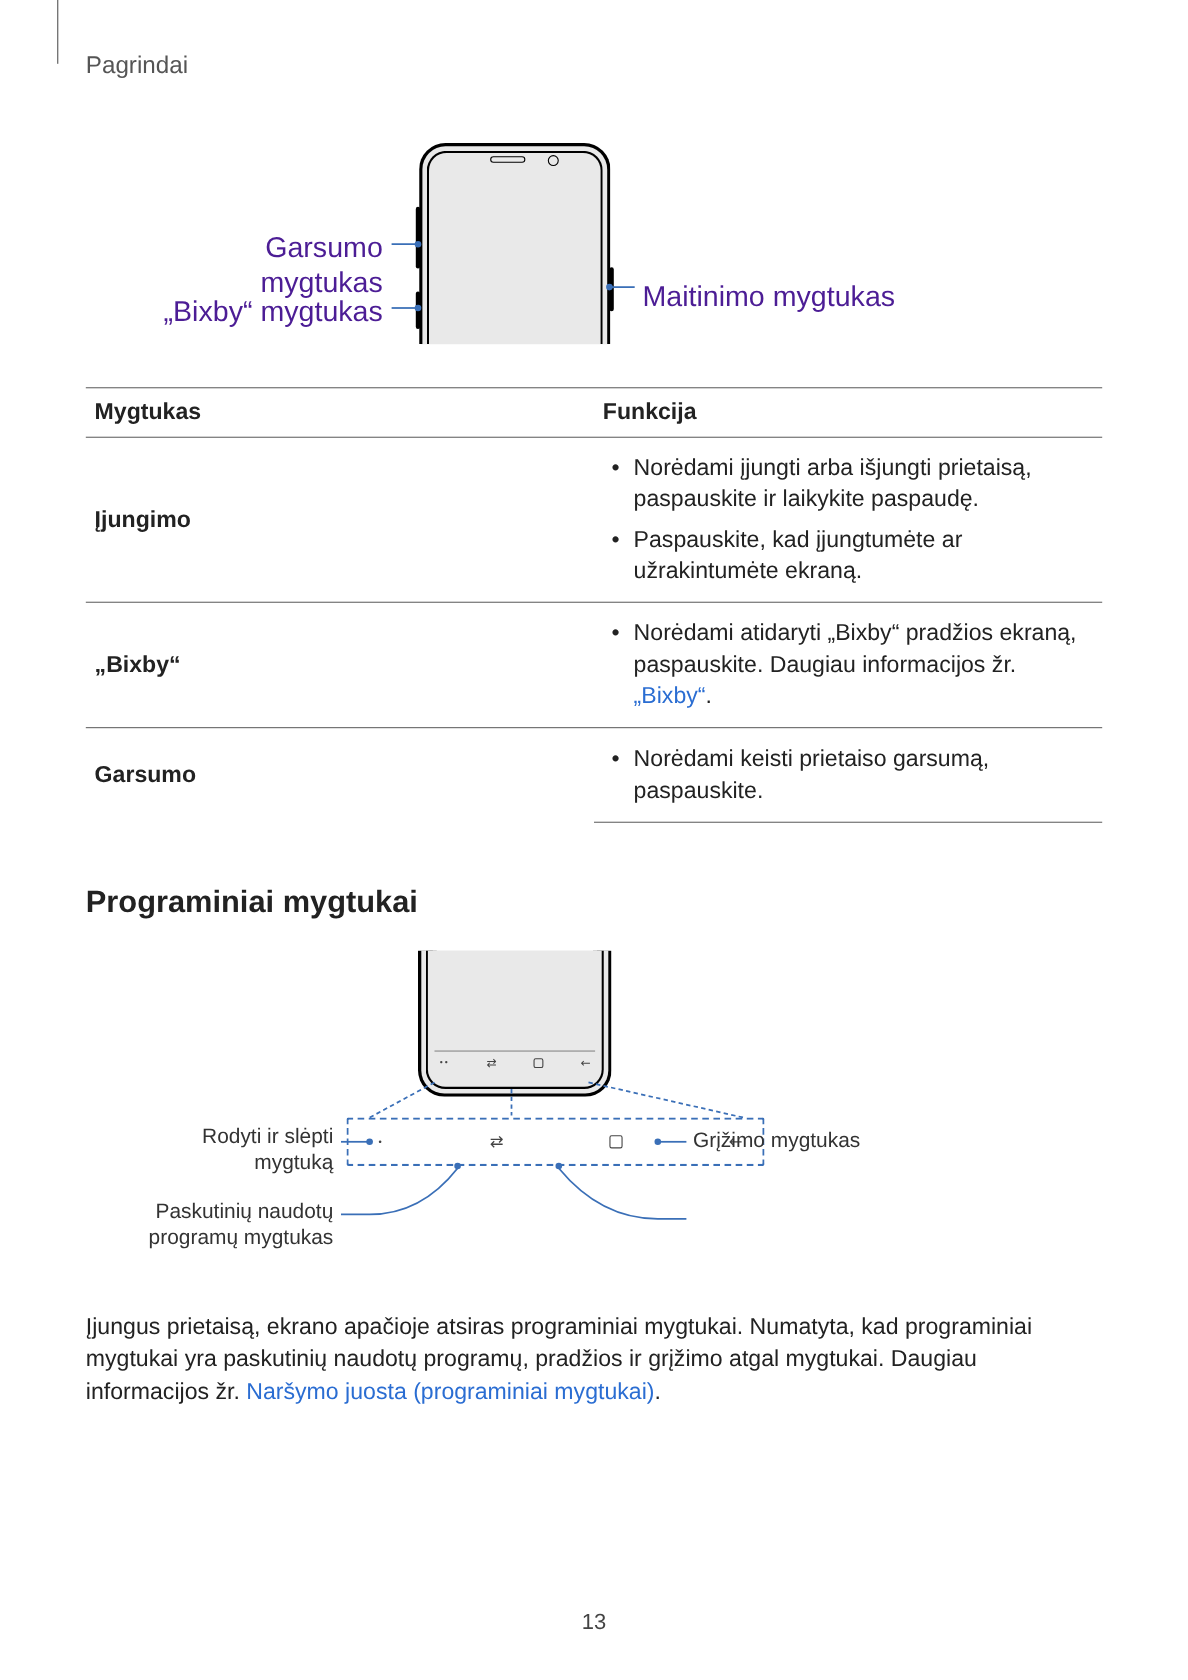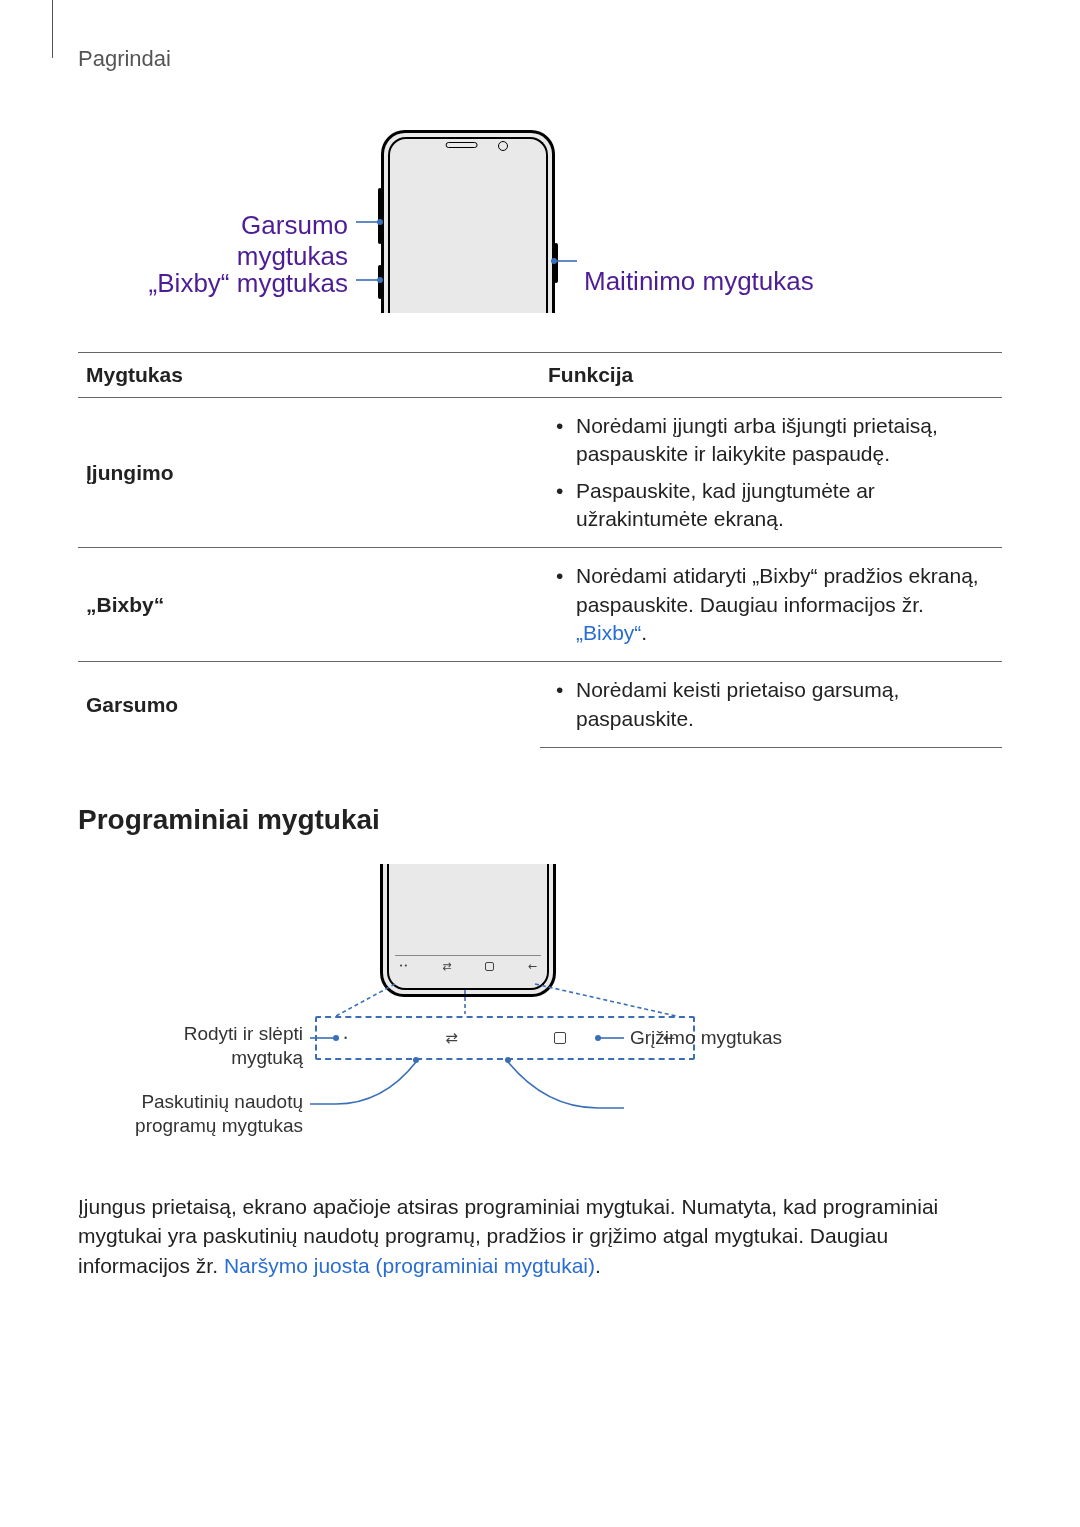--- a/index.html
+++ b/index.html
@@ -273,21 +273,21 @@
     <div class="phone1">
       <span class="speaker"></span>
       <span class="cam"></span>
       <span class="btn-vol"></span>
       <span class="btn-bixby"></span>
       <span class="btn-power"></span>
     </div>
 
     <div class="d1-label left" style="left:50px; top:80px; width:220px;">Garsumo mygtukas</div>
     <div class="d1-label left" style="left:50px; top:138px; width:220px;">„Bixby“ mygtukas</div>
-    <div class="d1-label" style="left:506px; top:136px;text-align:center;">Maitinimo mygtukas</div>
+    <div class="d1-label" style="left:506px; top:124px;text-align:center;">Maitinimo mygtukas</div>
 
     <svg style="position:absolute;left:0;top:0;width:100%;height:100%;">
       <line class="leader" x1="278" y1="92" x2="302" y2="92"></line>
       <circle class="leader-dot" cx="302" cy="92" r="3"></circle>
       <line class="leader" x1="278" y1="150" x2="302" y2="150"></line>
       <circle class="leader-dot" cx="302" cy="150" r="3"></circle>
       <line class="leader" x1="499" y1="131" x2="476" y2="131"></line>
       <circle class="leader-dot" cx="476" cy="131" r="3"></circle>
     </svg>
   </div>
@@ -371,13 +371,14 @@
 
       <path class="leader" d="M546 244 L520 244 Q468 244 430 198"></path>
       <circle class="leader-dot" cx="430" cy="196" r="3"></circle>
     </svg>
   </div>
 
   <p class="body">
     <span>Įjungus prietaisą, ekrano apačioje atsiras programiniai mygtukai. Numatyta, kad programiniai mygtukai yra paskutinių naudotų programų, pradžios ir grįžimo atgal mygtukai. Daugiau informacijos žr. </span><a href="#" class="inline-link">Naršymo juosta (programiniai mygtukai)</a><span>.</span>
   </p>
 
+  <div class="pagenum">13</div>
 </div>
 
 </body></html>

